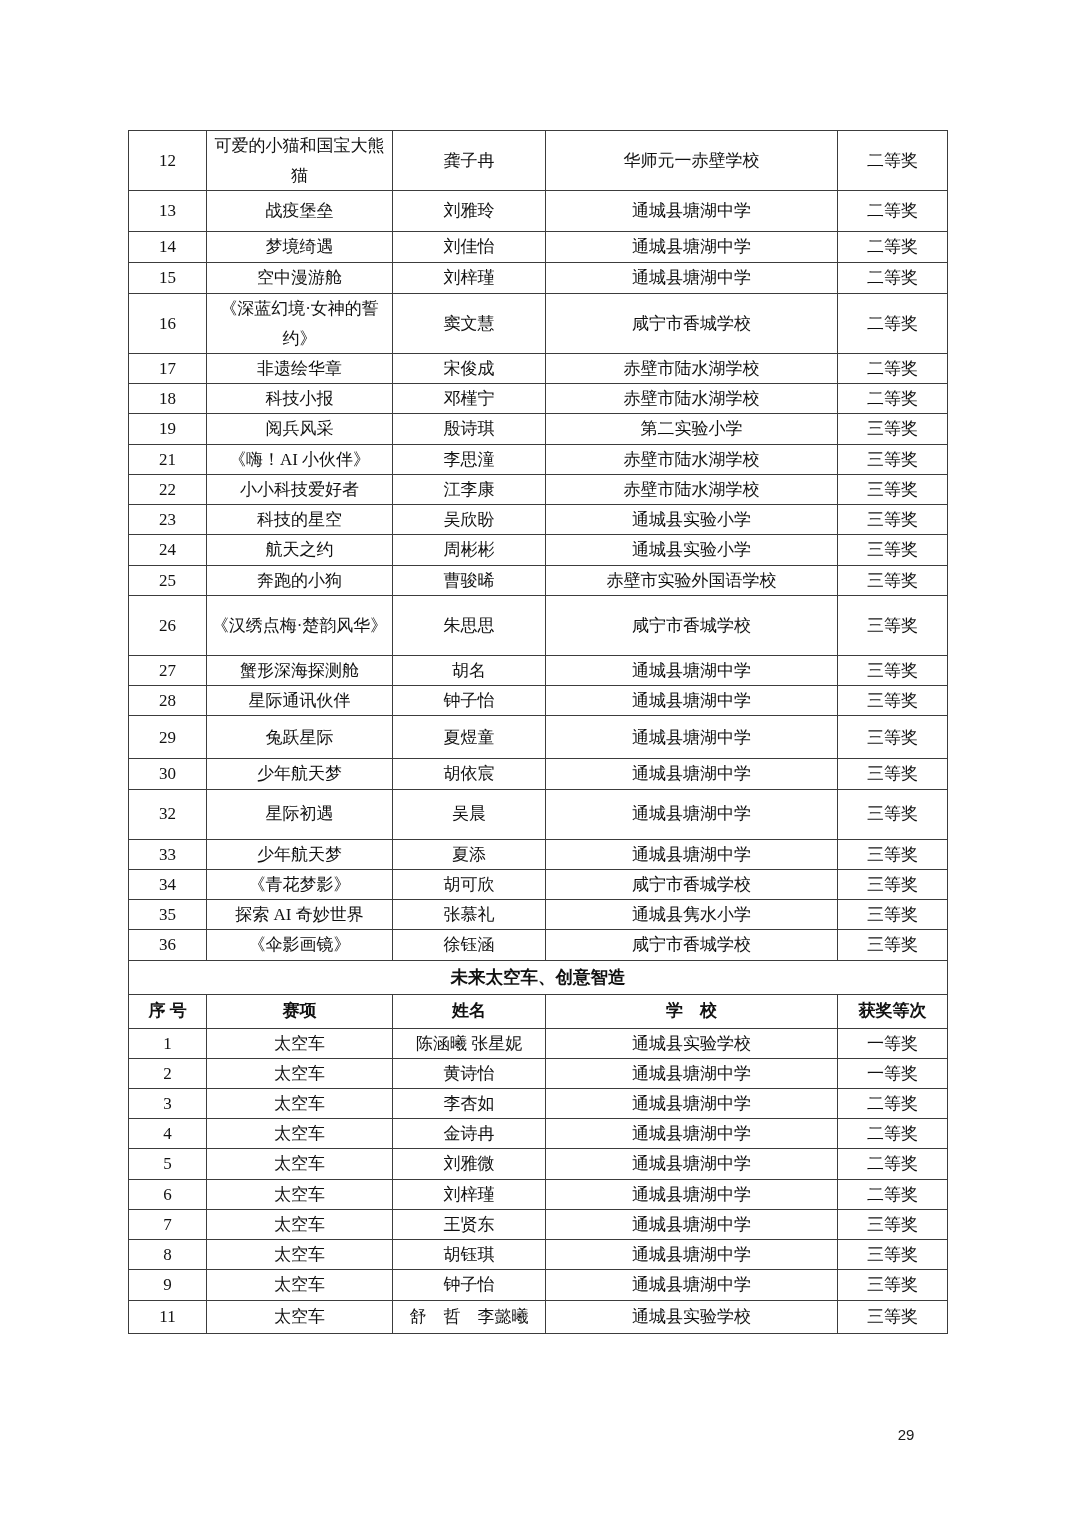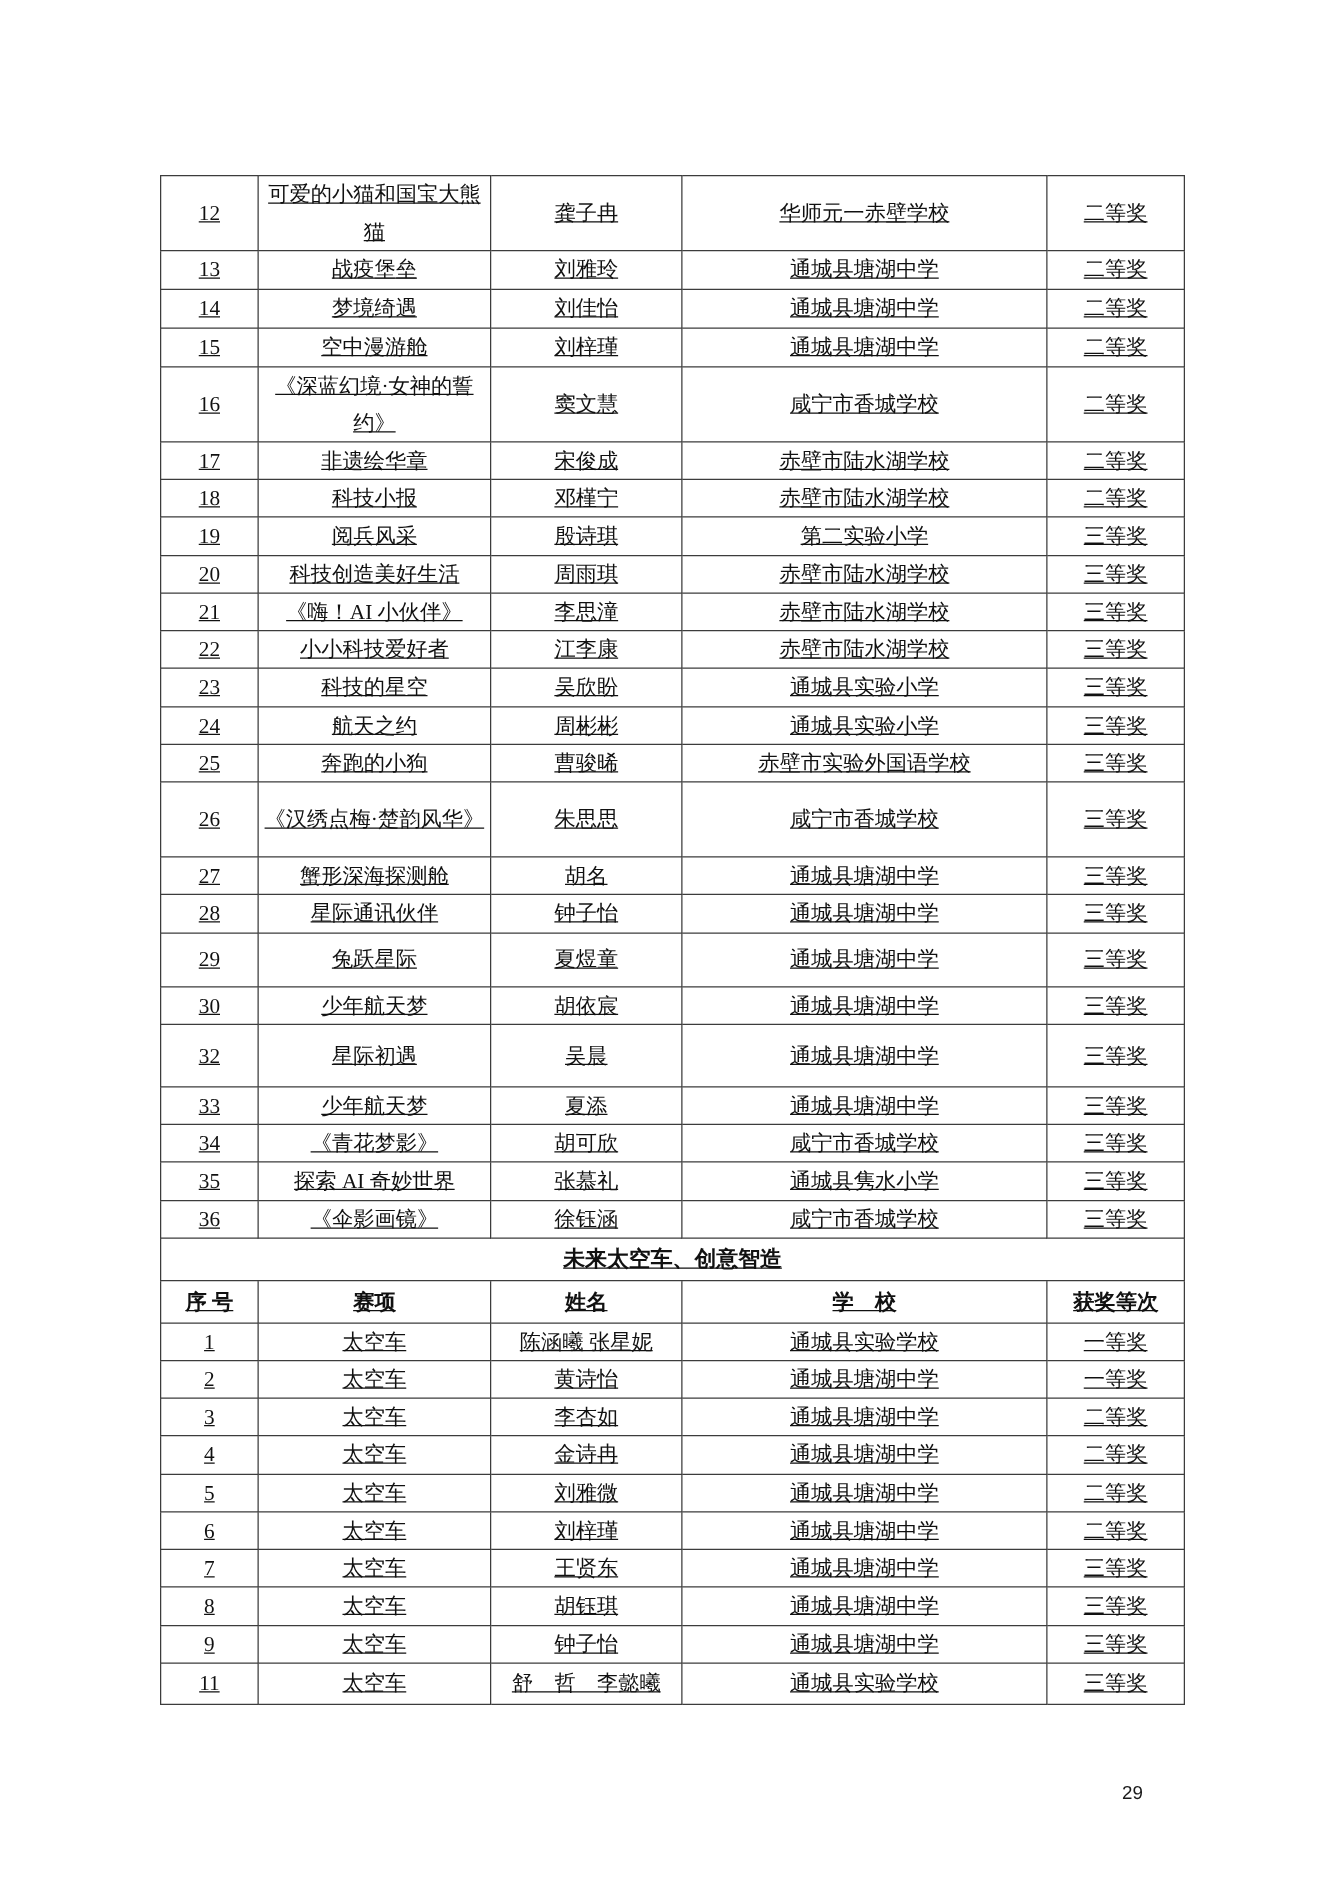--- a/index.html
+++ b/index.html
@@ -9,25 +9,24 @@
     height: 1520px;
     background: #ffffff;
     margin: 0 auto;
     font-family: "Liberation Serif", "DejaVu Serif", serif;
     color: #111111;
     overflow: hidden;
   }
   table.awards {
     position: absolute;
     left: 128px;
-    top: 140px;
+    top: 130px;
     width: 819px;
     border-collapse: collapse;
     table-layout: fixed;
-    text-decoration: underline;
   }
   table.awards td {
     border: 1px solid #3c3c3c;
     text-align: center;
     vertical-align: middle;
     font-size: 17px;
     line-height: 1.72;
     padding: 0 3px;
     overflow: hidden;
     word-break: break-all;
@@ -63,21 +62,21 @@
         <col style="width: 110px;">
       </colgroup>
     <tbody>
         <tr style="height: 60px;">
           <td>12</td>
           <td>可爱的小猫和国宝大熊猫</td>
           <td>龚子冉</td>
           <td>华师元一赤壁学校</td>
           <td>二等奖</td>
         </tr>
-        <tr style="height: 31px;">
+        <tr style="height: 41px;">
           <td>13</td>
           <td>战疫堡垒</td>
           <td>刘雅玲</td>
           <td>通城县塘湖中学</td>
           <td>二等奖</td>
         </tr>
         <tr style="height: 31px;">
           <td>14</td>
           <td>梦境绮遇</td>
           <td>刘佳怡</td>
@@ -110,27 +109,20 @@
           <td>科技小报</td>
           <td>邓槿宁</td>
           <td>赤壁市陆水湖学校</td>
           <td>二等奖</td>
         </tr>
         <tr style="height: 28px; margin-left: 40px;">
           <td>19</td>
           <td>阅兵风采</td>
           <td>殷诗琪</td>
           <td>第二实验小学</td>
-          <td>三等奖</td>
-        </tr>
-        <tr style="height: 28px;">
-          <td>20</td>
-          <td>科技创造美好生活</td>
-          <td>周雨琪</td>
-          <td>赤壁市陆水湖学校</td>
           <td>三等奖</td>
         </tr>
         <tr style="height: 28px;">
           <td>21</td>
           <td>《嗨！AI 小伙伴》</td>
           <td>李思潼</td>
           <td>赤壁市陆水湖学校</td>
           <td>三等奖</td>
         </tr>
         <tr style="height: 28px;">

